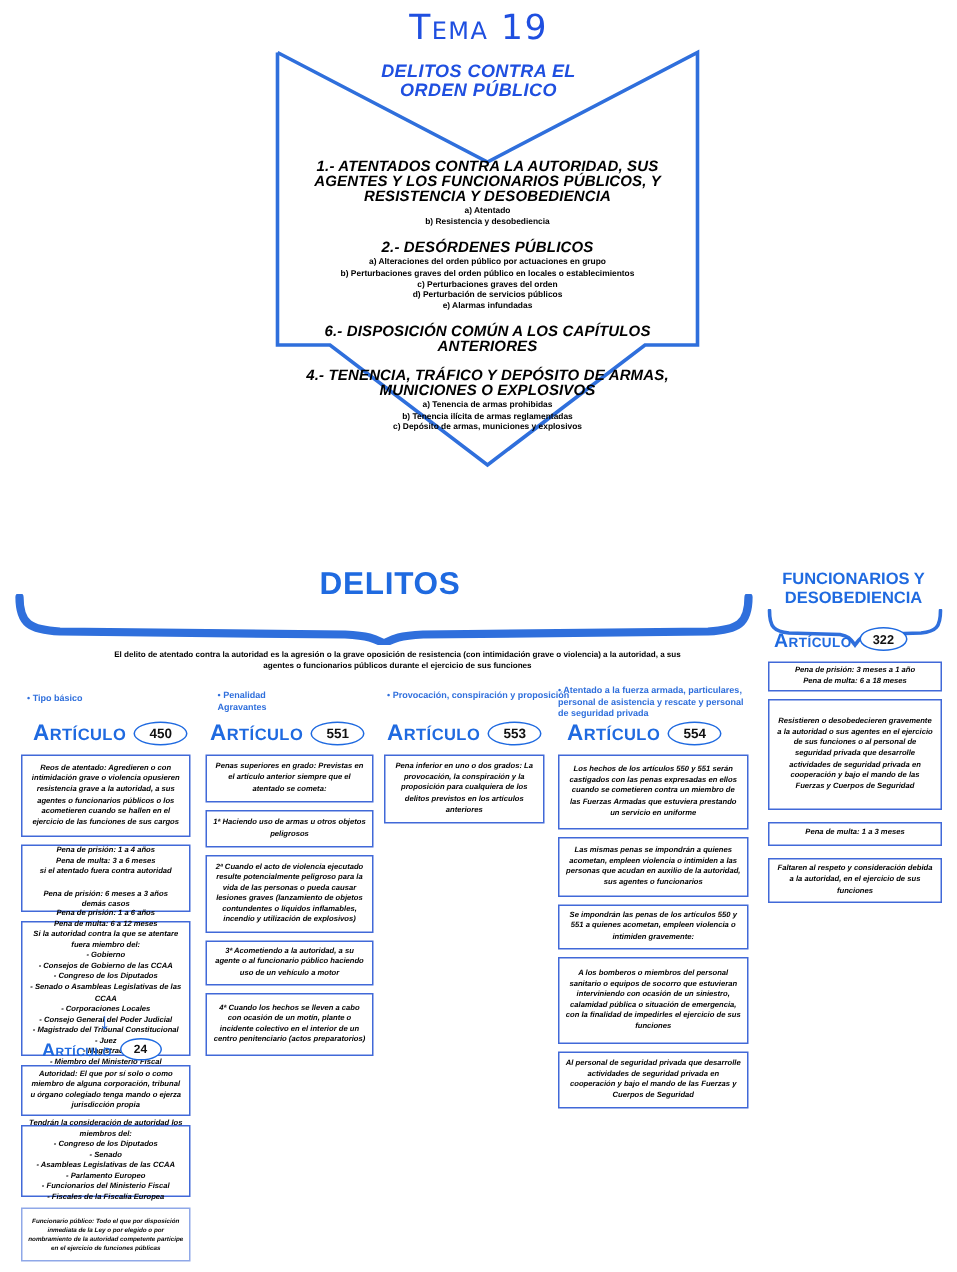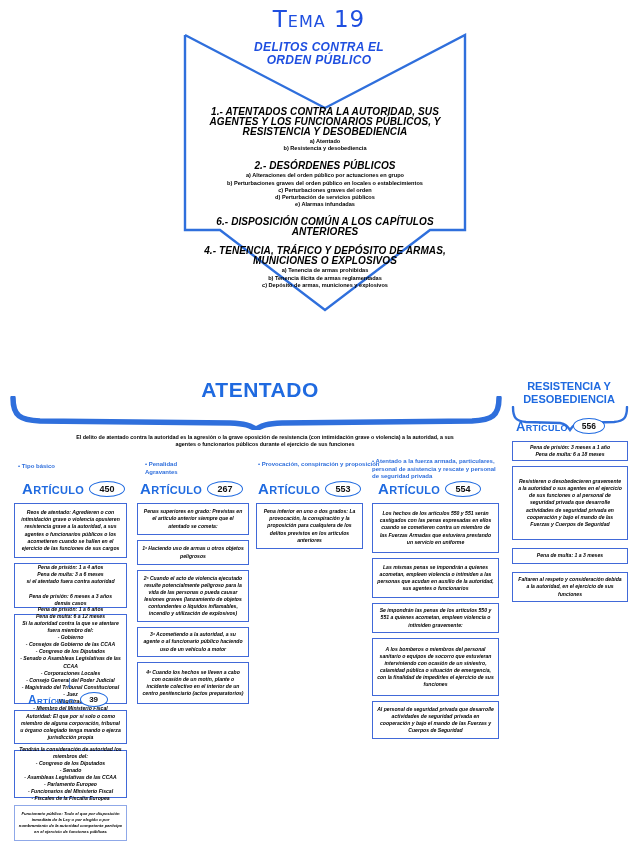--- a/index.html
+++ b/index.html
@@ -211,27 +211,27 @@
 
     <div class="sec-head">6.- DISPOSICIÓN COMÚN A LOS CAPÍTULOS ANTERIORES</div>
     <div class="sec-items" style="white-space:pre-line;"></div>
 
     <div class="sec-head">4.- TENENCIA, TRÁFICO Y DEPÓSITO DE ARMAS, MUNICIONES O EXPLOSIVOS</div>
     <div class="sec-items" style="white-space:pre-line;">a) Tenencia de armas prohibidas
 b) Tenencia ilícita de armas reglamentadas
 c) Depósito de armas, municiones y explosivos</div>
   </div>
 
-  <div class="atentado-title">ATENTADO</div>
+  <div class="atentado-title">DELITOS</div>
 
   <svg class="brace-left" width="492" height="34" viewBox="0 0 492 34">
     <path d="M3,2 C3,20 10,24 30,25 L220,27 C238,28 240,30 246,33 C252,30 254,28 272,27 L462,25 C482,24 489,20 489,2" fill="none" stroke="#2f6fdc" stroke-width="5.5" stroke-linecap="round"></path>
   </svg>
 
-  <div class="rd-title" style="white-space:pre-line;">RESISTENCIA Y
+  <div class="rd-title" style="white-space:pre-line;">FUNCIONARIOS Y
 DESOBEDIENCIA</div>
   <svg class="brace-right" width="120" height="26" viewBox="0 0 120 26" style="top:406px;left:510px;">
     <path d="M3,1 C3,12 6,15 16,16 L50,17 C56,18 57,20 60,24 C63,20 64,18 70,17 L104,16 C114,15 117,12 117,1" fill="none" stroke="#2f6fdc" stroke-width="2.4" stroke-linecap="round"></path>
   </svg>
 
   <div class="atentado-def">El delito de atentado contra la autoridad es la agresión o la grave oposición de resistencia (con intimidación grave o violencia) a la autoridad, a sus agentes o funcionarios públicos durante el ejercicio de sus funciones</div>
 
   <div class="col-head" style="top:463px;left:18px;width:110px;white-space:pre-line;">• Tipo básico</div>
   <div class="col-head" style="top:461px;left:145px;width:110px;white-space:pre-line;">• Penalidad
    Agravantes</div>
@@ -259,35 +259,35 @@
 - Corporaciones Locales
 - Consejo General del Poder Judicial
 - Magistrado del Tribunal Constitucional
 - Juez
 - Magistrado
 - Miembro del Ministerio Fiscal</div>
   <div class="down-arrow-sm" style="top:674px;left:66px;">↓</div>
 
   <div class="articulo" style="top:692px;left:28px;">
     <span class="word" style="font-size:12px;">Artículo</span>
-    <span class="num" style="font-size:8px;padding:2px 7px;min-width:28px;">39</span>
+    <span class="num" style="font-size:8px;padding:2px 7px;min-width:28px;">24</span>
   </div>
   <div class="box" style="top:710px;left:14px;width:113px;height:34px;">Autoridad: El que por sí solo o como miembro de alguna corporación, tribunal u órgano colegiado tenga mando o ejerza jurisdicción propia</div>
   <div class="box" style="top:750px;left:14px;width:113px;height:48px;white-space:pre-line;">Tendrán la consideración de autoridad los miembros del:
 - Congreso de los Diputados
 - Senado
 - Asambleas Legislativas de las CCAA
 - Parlamento Europeo
 - Funcionarios del Ministerio Fiscal
 - Fiscales de la Fiscalía Europea</div>
   <div class="tiny-note" style="top:805px;left:14px;width:113px;height:36px;">Funcionario público: Todo el que por disposición inmediata de la Ley o por elegido o por nombramiento de la autoridad competente participe en el ejercicio de funciones públicas</div>
 
   <div class="articulo" style="top:480px;left:140px;">
     <span class="word">Artículo</span>
-    <span class="num">267</span>
+    <span class="num">551</span>
   </div>
   <div class="box" style="top:503px;left:137px;width:112px;height:32px;">Penas superiores en grado: Previstas en el artículo anterior siempre que el atentado se cometa:</div>
   <div class="box" style="top:540px;left:137px;width:112px;height:25px;">1ª Haciendo uso de armas u otros objetos peligrosos</div>
   <div class="box" style="top:570px;left:137px;width:112px;height:52px;">2ª Cuando el acto de violencia ejecutado resulte potencialmente peligroso para la vida de las personas o pueda causar lesiones graves (lanzamiento de objetos contundentes o líquidos inflamables, incendio y utilización de explosivos)</div>
   <div class="box" style="top:627px;left:137px;width:112px;height:30px;">3ª Acometiendo a la autoridad, a su agente o al funcionario público haciendo uso de un vehículo a motor</div>
   <div class="box" style="top:662px;left:137px;width:112px;height:42px;">4ª Cuando los hechos se lleven a cabo con ocasión de un motín, plante o incidente colectivo en el interior de un centro penitenciario (actos preparatorios)</div>
 
   <div class="articulo" style="top:480px;left:258px;">
     <span class="word">Artículo</span>
     <span class="num">553</span>
@@ -299,21 +299,21 @@
     <span class="num">554</span>
   </div>
   <div class="box" style="top:503px;left:372px;width:127px;height:50px;">Los hechos de los artículos 550 y 551 serán castigados con las penas expresadas en ellos cuando se cometieren contra un miembro de las Fuerzas Armadas que estuviera prestando un servicio en uniforme</div>
   <div class="box" style="top:558px;left:372px;width:127px;height:40px;">Las mismas penas se impondrán a quienes acometan, empleen violencia o intimiden a las personas que acudan en auxilio de la autoridad, sus agentes o funcionarios</div>
   <div class="box" style="top:603px;left:372px;width:127px;height:30px;">Se impondrán las penas de los artículos 550 y 551 a quienes acometan, empleen violencia o intimiden gravemente:</div>
   <div class="box" style="top:638px;left:372px;width:127px;height:58px;">A los bomberos o miembros del personal sanitario o equipos de socorro que estuvieran interviniendo con ocasión de un siniestro, calamidad pública o situación de emergencia, con la finalidad de impedirles el ejercicio de sus funciones</div>
   <div class="box" style="top:701px;left:372px;width:127px;height:38px;">Al personal de seguridad privada que desarrolle actividades de seguridad privada en cooperación y bajo el mando de las Fuerzas y Cuerpos de Seguridad</div>
 
   <div class="articulo" style="top:418px;left:516px;">
     <span class="word" style="font-size:13px;">Artículo</span>
-    <span class="num" style="font-size:8.5px;padding:2px 8px;min-width:32px;">556</span>
+    <span class="num" style="font-size:8.5px;padding:2px 8px;min-width:32px;">322</span>
   </div>
   <div class="box" style="top:441px;left:512px;width:116px;height:20px;white-space:pre-line;">Pena de prisión: 3 meses a 1 año
 Pena de multa: 6 a 18 meses</div>
   <div class="box" style="top:466px;left:512px;width:116px;height:74px;">Resistieren o desobedecieren gravemente a la autoridad o sus agentes en el ejercicio de sus funciones o al personal de seguridad privada que desarrolle actividades de seguridad privada en cooperación y bajo el mando de las Fuerzas y Cuerpos de Seguridad</div>
   <div class="box" style="top:548px;left:512px;width:116px;height:16px;">Pena de multa: 1 a 3 meses</div>
   <div class="box" style="top:572px;left:512px;width:116px;height:30px;">Faltaren al respeto y consideración debida a la autoridad, en el ejercicio de sus funciones</div>
 
 </div>
 
 </body></html>

